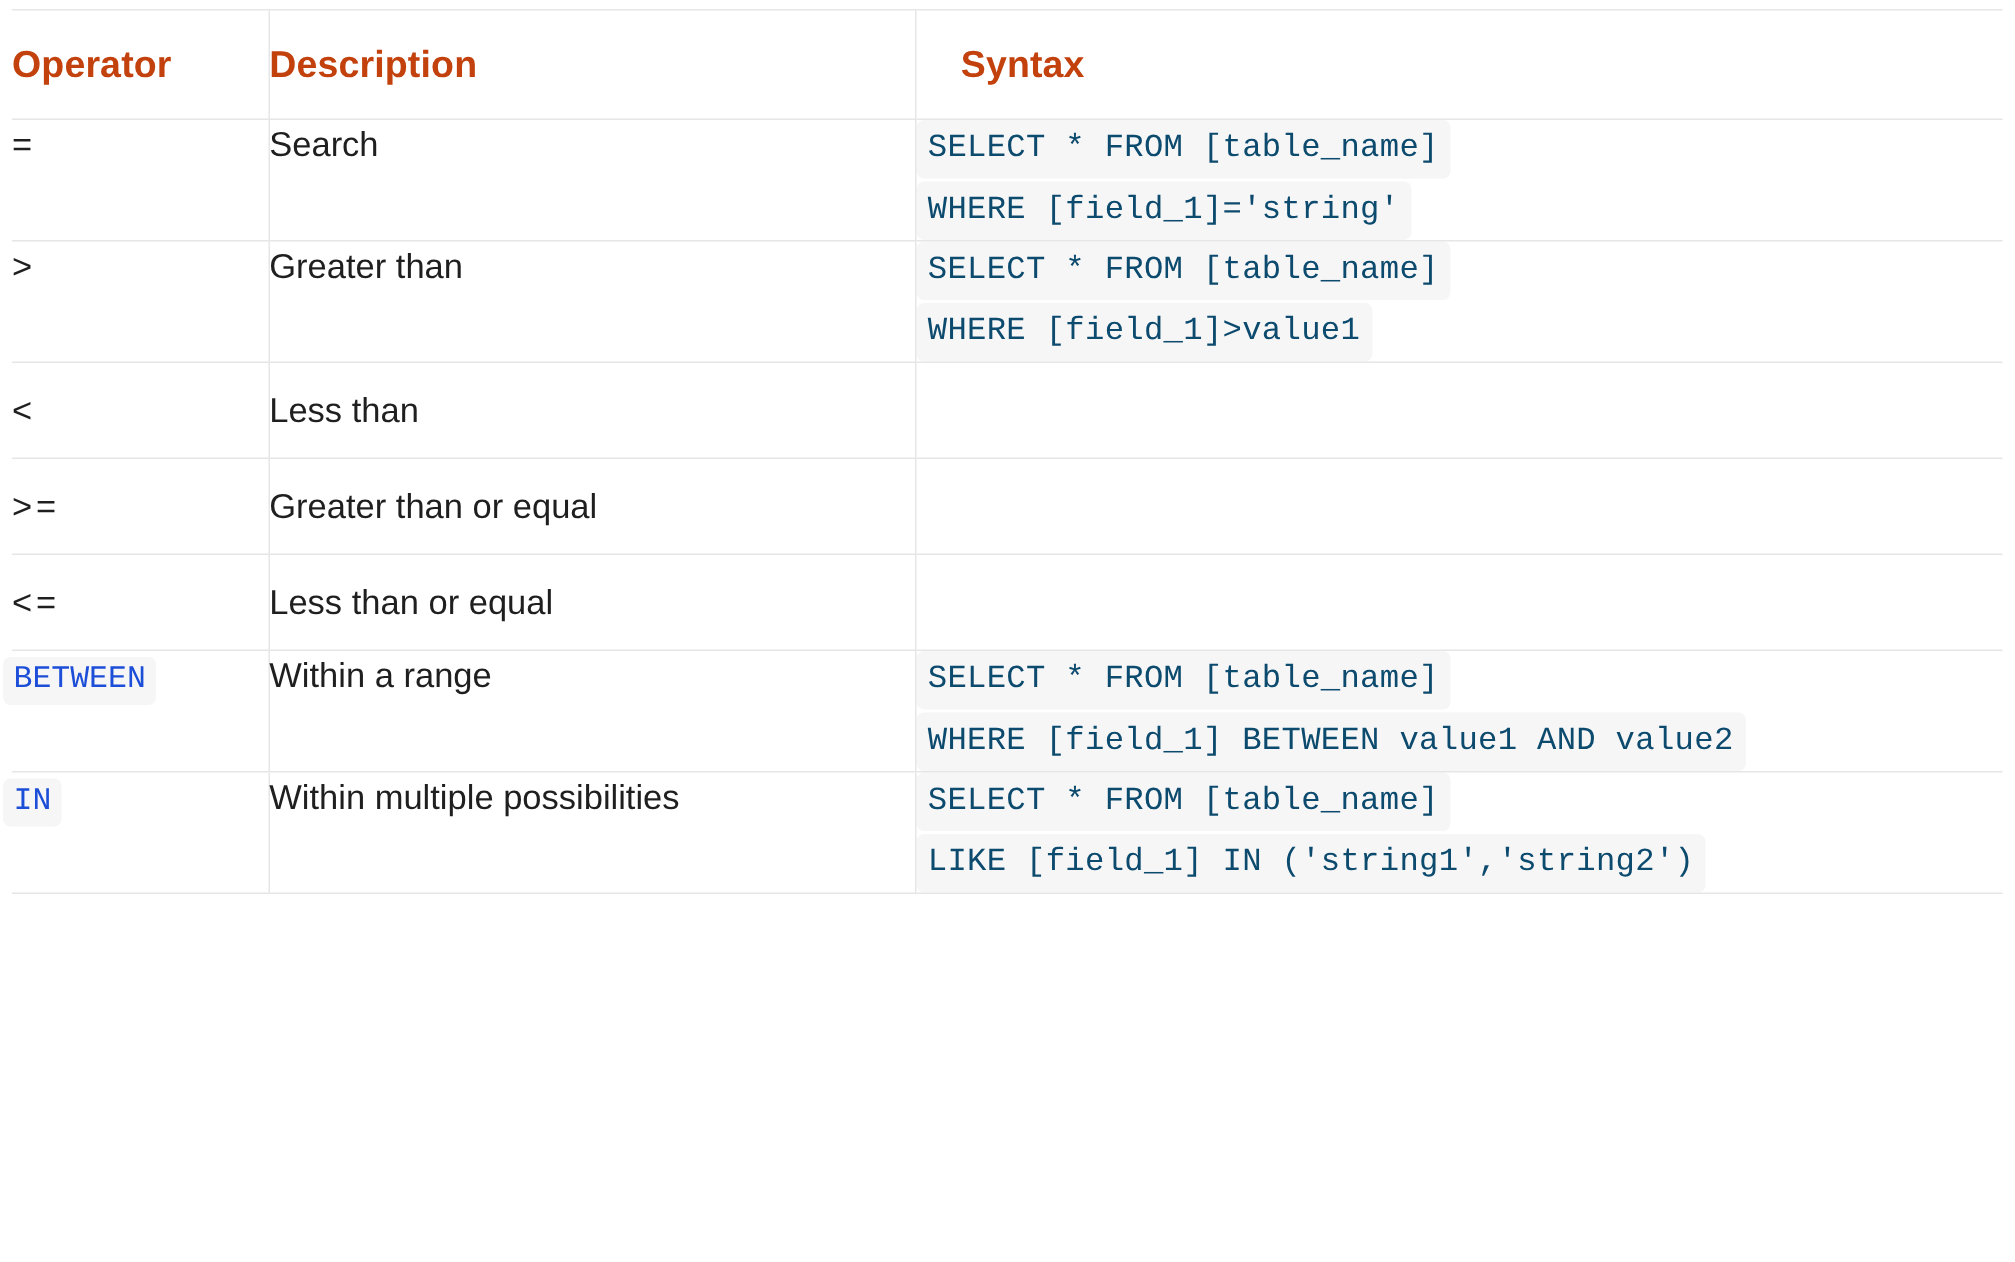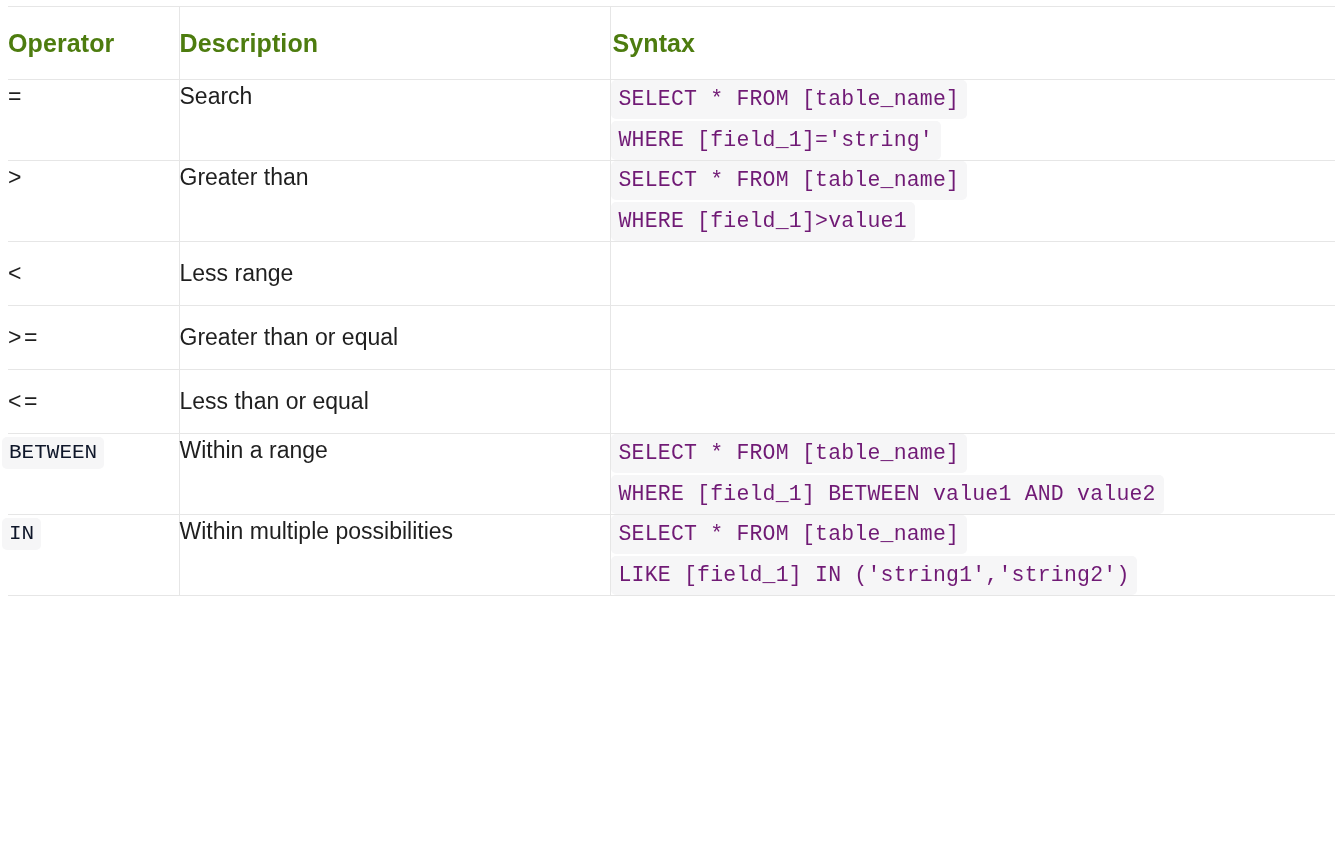--- a/index.html
+++ b/index.html
@@ -57,25 +57,25 @@
     border-right: none;
   }
 
   
   thead th {
     height: 72px;
     padding: 0 0 0 28px;
     font-size: 25px;
     font-weight: 600;
     letter-spacing: 0.1px;
-    color: #4d7c0f;
+    color: #c2410c;
     line-height: 72px;
     white-space: nowrap;
   }
-  thead th.hcell-syntax { padding-left: 2px; }
+  thead th.hcell-syntax { padding-left: 30px; }
 
   
   td.cell-operator {
     padding: 17px 0 0 28px;
     font-size: 23px;
     line-height: 33px;
     color: #1f1f1f;
     white-space: nowrap;
   }
   td.cell-description {
@@ -108,35 +108,35 @@
     letter-spacing: 2.5px;
     color: #1f1f1f;
   }
 
   
   .op-code {
     display: inline-block;
     font-family: "Liberation Mono", "DejaVu Sans Mono", monospace;
     font-size: 21px;
     line-height: 30px;
-    color: #0f172a;
+    color: #1d4ed8;
     background: #f6f6f7;
     border-radius: 5px;
     padding: 1px 7px;
     margin-left: -6px;
     white-space: pre;
   }
 
   
   .code-line {
     display: block;
     font-family: "Liberation Mono", "DejaVu Sans Mono", monospace;
     font-size: 21.5px;
     line-height: 31px;
-    color: #701a75;
+    color: #0c4a6e;
     background: #f6f6f7;
     border-radius: 5px;
     padding: 4px 8px;
     margin: 0 0 2px 0;
     width: fit-content;
     max-width: 100%;
     white-space: pre;
     letter-spacing: 0.2px;
     box-sizing: border-box;
   }
@@ -175,21 +175,21 @@
           <td class="cell-description">Greater than</td>
           <td class="cell-syntax">
             <div class="code-stack">
               <code class="code-line">SELECT * FROM [table_name]</code>
               <code class="code-line">WHERE [field_1]&gt;value1</code>
             </div>
           </td>
         </tr>
         <tr class="row row-short">
           <td class="cell-operator"><span class="op-symbol">&lt;</span></td>
-          <td class="cell-description">Less range</td>
+          <td class="cell-description">Less than</td>
           <td class="cell-syntax"></td>
         </tr>
         <tr class="row row-short">
           <td class="cell-operator"><span class="op-symbol">&gt;=</span></td>
           <td class="cell-description">Greater than or equal</td>
           <td class="cell-syntax"></td>
         </tr>
         <tr class="row row-short">
           <td class="cell-operator"><span class="op-symbol">&lt;=</span></td>
           <td class="cell-description">Less than or equal</td>

